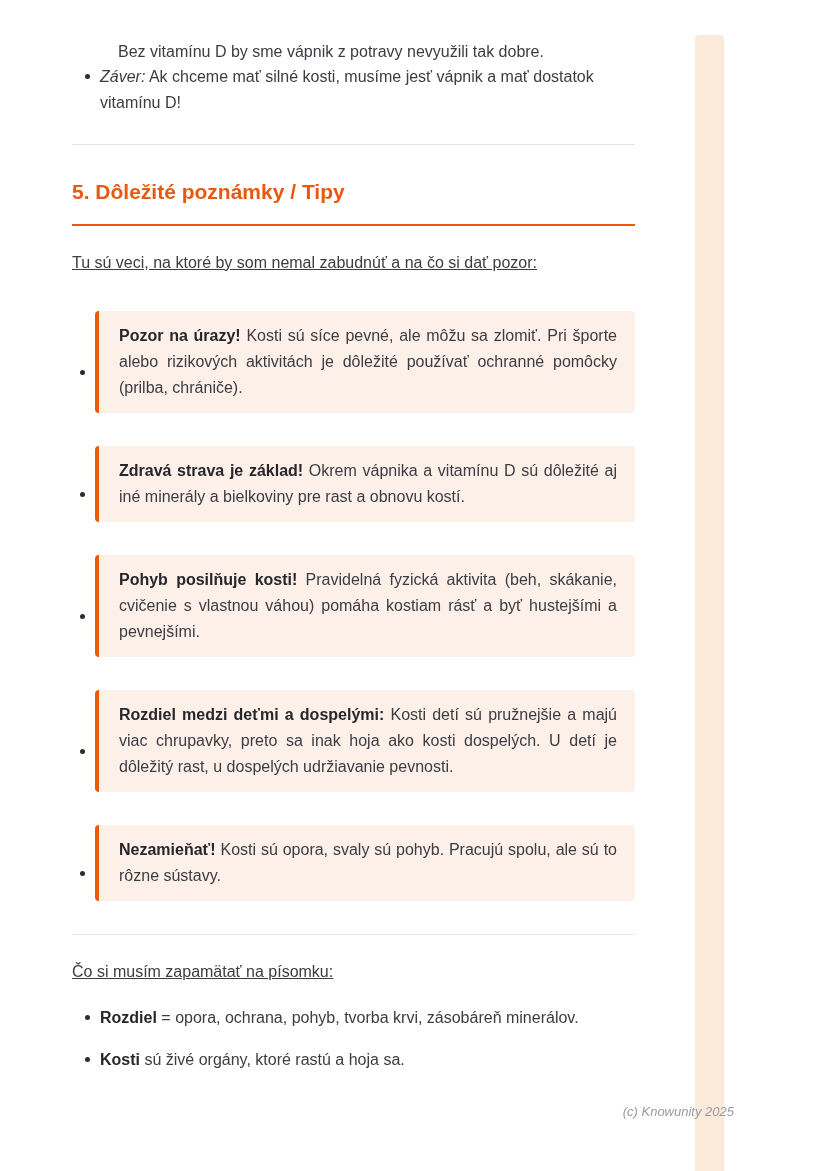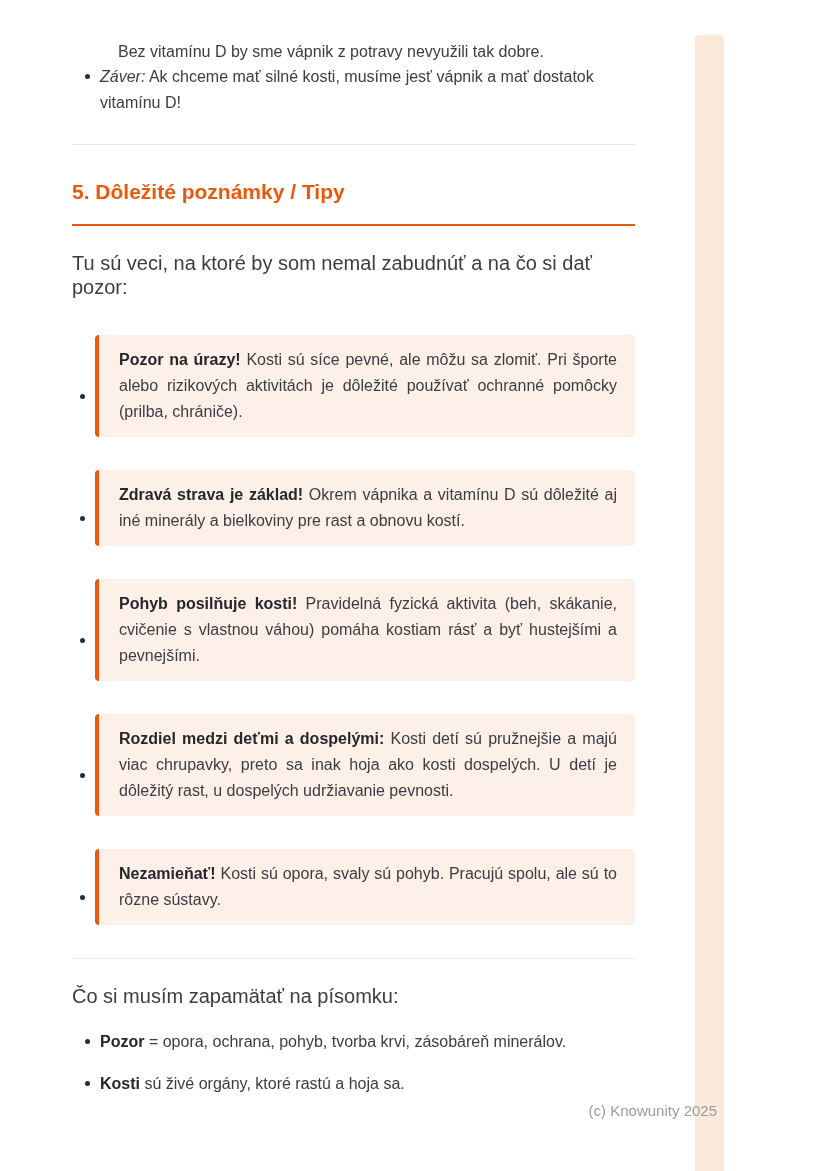--- a/index.html
+++ b/index.html
@@ -52,21 +52,21 @@
   }
   .section-title{
     margin:30px 0 0 0;
     font-size:21px;line-height:34px;font-weight:bold;
     color:var(--accent);
     padding-bottom:15px;
     border-bottom:2px solid var(--accent);
   }
   .section-intro{
     margin:25px 0 0 0;
-    font-size:20px;line-height:24px;
+    font-size:16px;line-height:24px;text-decoration:underline;
   }
   .callouts{margin-top:36px;}
   .callout-row{
     display:flex;align-items:center;
     margin:0 0 33px 8px;
   }
   .callout-row .dot{margin-top:20px;}
   .callout{
     flex:1;
     background:var(--callout-bg);
@@ -79,22 +79,22 @@
   .callout strong{color:var(--bold);}
   .summary-bullets{margin-top:22px;}
   .summary-row{
     display:flex;align-items:flex-start;
     margin:0 0 18px 13px;
     font-size:16px;line-height:24px;
   }
   .summary-row .dot{margin-top:9px;}
   .summary-row strong{color:var(--bold);}
   .footer{
-    position:absolute;right:59px;bottom:52px;
-    font-size:15px;color:var(--muted);
+    position:absolute;right:42px;bottom:52px;
+    font-size:13px;color:var(--muted);font-style:italic;
   }
 </style>
 </head>
 <body>
 
 <div class="page">
 
   <div class="side-strip"></div>
 
   <div class="content">
@@ -143,21 +143,21 @@
 
     <hr class="divider" style="margin-top:0;">
 
 
     <p class="section-intro">Čo si musím zapamätať na písomku:</p>
 
     <div class="summary-bullets">
 
       <div class="summary-row">
         <span class="dot"></span>
-        <span><strong>Pozor</strong><span> = opora, ochrana, pohyb, tvorba krvi, zásobáreň minerálov.</span></span>
+        <span><strong>Rozdiel</strong><span> = opora, ochrana, pohyb, tvorba krvi, zásobáreň minerálov.</span></span>
       </div>
 
       <div class="summary-row">
         <span class="dot"></span>
         <span><strong>Kosti</strong><span> sú živé orgány, ktoré rastú a hoja sa.</span></span>
       </div>
 
     </div>
 
   </div>

